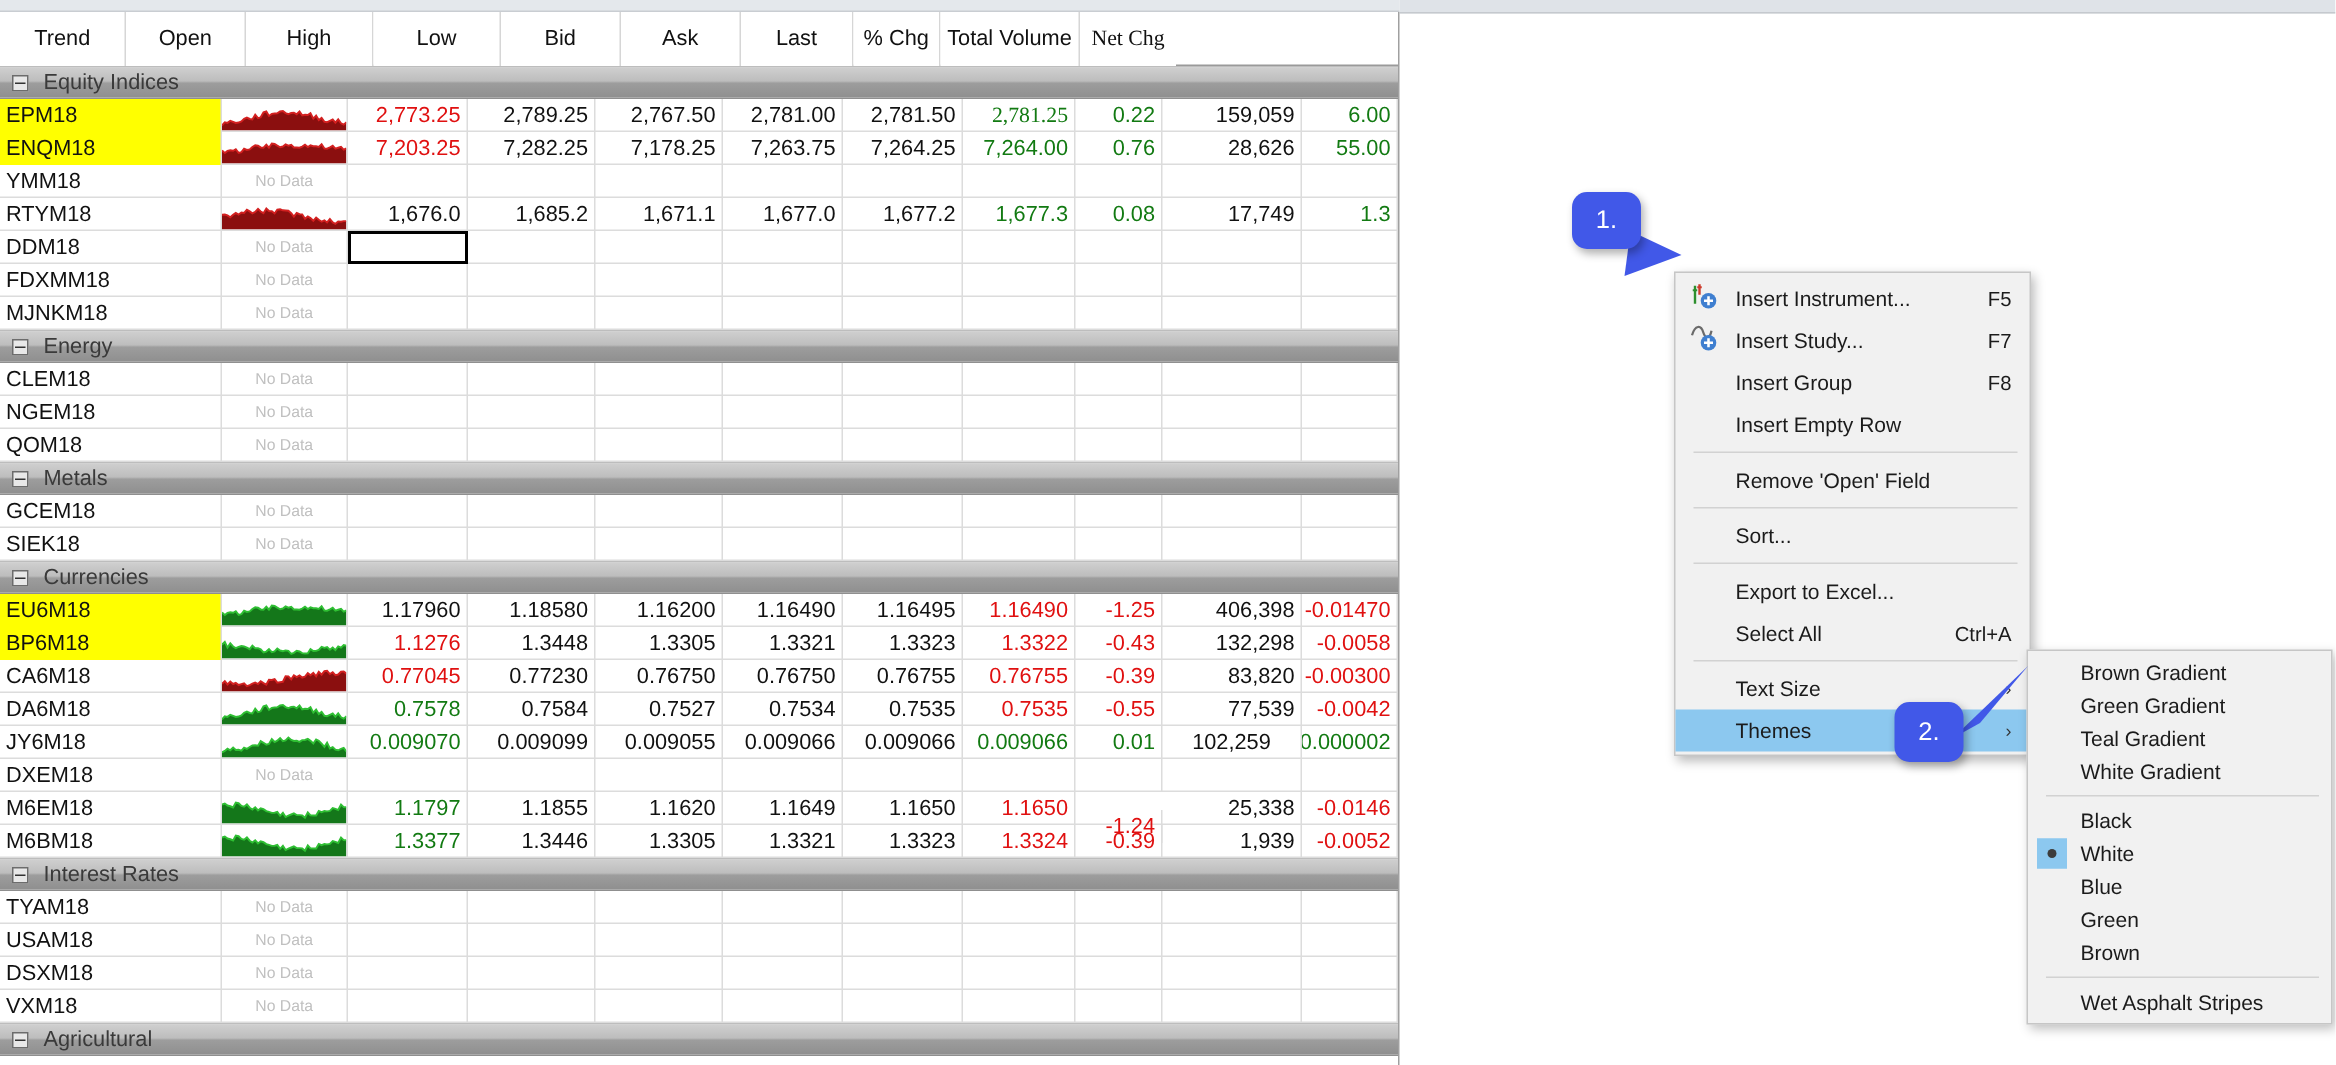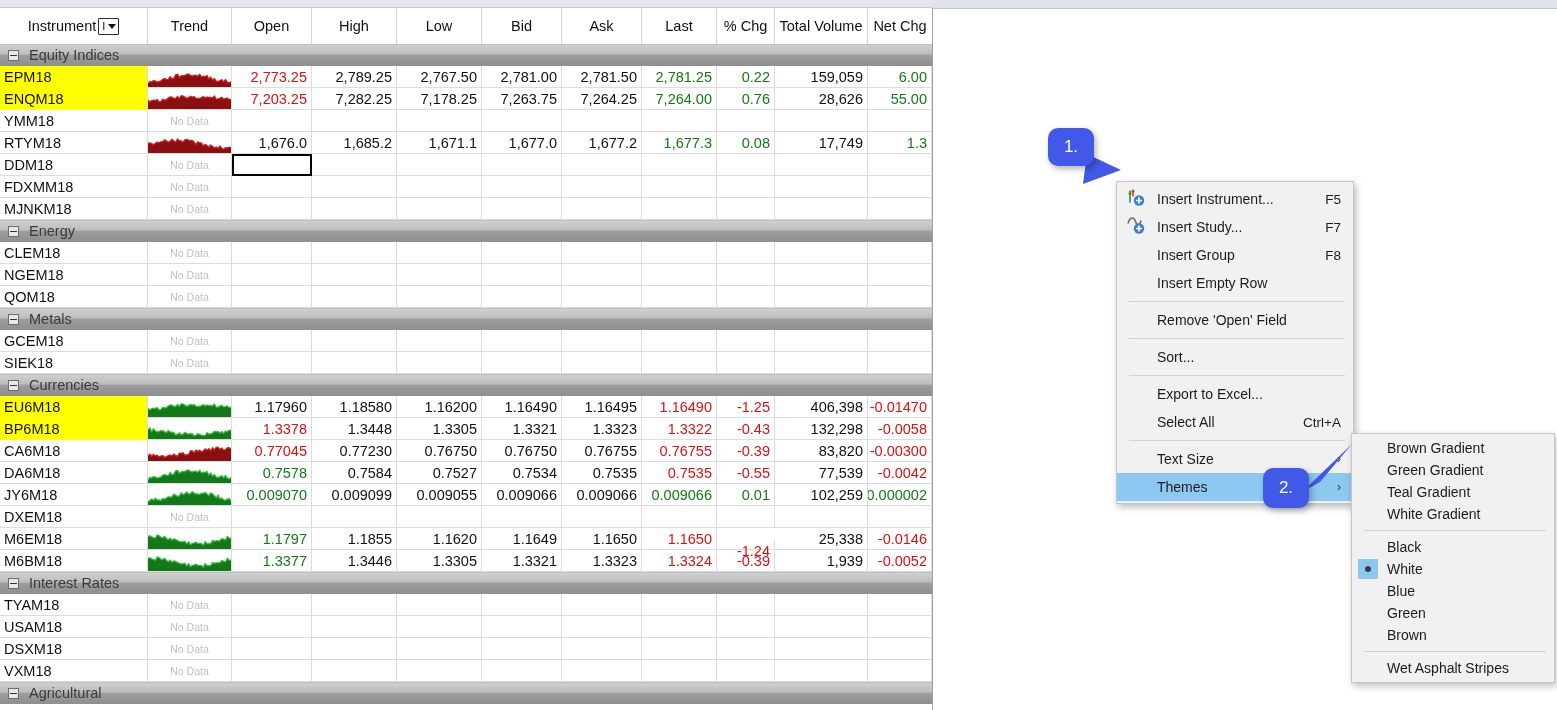--- a/index.html
+++ b/index.html
@@ -139,27 +139,20 @@
 
 <div id="root">
 
   <div class="top-strip-left"></div>
   <div class="top-strip-right">
     
   </div>
 
   <div class="grid">
     <div class="grid-header" id="grid-header">
-        <div class="hcell" style="width: 148px; flex: 0 0 148px;">
-          <span>Instrument</span>
-          <span class="filter-btn">
-            <span>I</span>
-            <span class="tri"></span>
-          </span>
-        </div>
         <div class="hcell" style="width: 84px; flex: 0 0 84px;">
           <span>Trend</span>
         </div>
         <div class="hcell" style="width: 80px; flex: 0 0 80px;">
           <span>Open</span>
         </div>
         <div class="hcell" style="width: 85px; flex: 0 0 85px;">
           <span>High</span>
         </div>
         <div class="hcell" style="width: 85px; flex: 0 0 85px;">
@@ -173,21 +166,21 @@
         </div>
         <div class="hcell" style="width: 75px; flex: 0 0 75px;">
           <span>Last</span>
         </div>
         <div class="hcell" style="width: 58px; flex: 0 0 58px;">
           <span>% Chg</span>
         </div>
         <div class="hcell" style="width: 93px; flex: 0 0 93px;">
           <span>Total Volume</span>
         </div>
-        <div class="hcell" style="width: 64px; flex: 0 0 64px;">
+        <div class="hcell" style="width: 64px; flex: 0 0 64px; font-family: Liberation Serif, serif;">
           <span>Net Chg</span>
         </div>
       </div>
     <div id="grid-body">
         <div class="group-row" style="width: 932px;">
           <span class="grp-toggle">
             <i></i>
           </span>
           <span>Equity Indices</span>
         </div>
@@ -209,21 +202,21 @@
           </div>
           <div class="cell num" style="width: 85px; flex: 0 0 85px;">
             <span>2,767.50</span>
           </div>
           <div class="cell num" style="width: 80px; flex: 0 0 80px;">
             <span>2,781.00</span>
           </div>
           <div class="cell num" style="width: 80px; flex: 0 0 80px;">
             <span>2,781.50</span>
           </div>
-          <div class="cell num txt-green" style="width: 75px; flex: 0 0 75px;">
+          <div class="cell num txt-green" style="width: 75px; flex: 0 0 75px; font-family: Liberation Serif, serif;">
             <span>2,781.25</span>
           </div>
           <div class="cell num txt-green" style="width: 58px; flex: 0 0 58px;">
             <span>0.22</span>
           </div>
           <div class="cell num" style="width: 93px; flex: 0 0 93px;">
             <span>159,059</span>
           </div>
           <div class="cell num txt-green" style="width: 64px; flex: 0 0 64px;">
             <span>6.00</span>
@@ -680,21 +673,21 @@
           <div class="cell inst hl-yellow" style="width: 148px; flex: 0 0 148px;">
             <span>BP6M18</span>
           </div>
           <div class="cell trend" style="width: 84px; flex: 0 0 84px;">
             <svg class="spark" viewBox="0 0 84 19" preserveAspectRatio="none">
               <path d="M 0,19 L 0.0,9.8 L 1.9,7.9 L 3.7,11.7 L 5.6,8.9 L 7.5,11.0 L 9.3,12.1 L 11.2,11.3 L 13.1,10.7 L 14.9,11.0 L 16.8,11.7 L 18.7,12.8 L 20.5,10.5 L 22.4,12.2 L 24.3,12.1 L 26.1,12.9 L 28.0,15.0 L 29.9,14.4 L 31.7,12.8 L 33.6,14.8 L 35.5,14.3 L 37.3,12.3 L 39.2,13.7 L 41.1,14.1 L 42.9,13.6 L 44.8,13.9 L 46.7,15.9 L 48.5,15.2 L 50.4,13.8 L 52.3,14.3 L 54.1,15.4 L 56.0,15.6 L 57.9,15.5 L 59.7,12.7 L 61.6,14.0 L 63.5,13.9 L 65.3,13.2 L 67.2,11.2 L 69.1,11.9 L 70.9,11.4 L 72.8,13.2 L 74.7,11.7 L 76.5,13.4 L 78.4,11.0 L 80.3,11.8 L 82.1,10.1 L 84.0,10.5 L 84,19 Z" fill="#14771a"></path>
               <path d="M 0.0,9.8 L 1.9,7.9 L 3.7,11.7 L 5.6,8.9 L 7.5,11.0 L 9.3,12.1 L 11.2,11.3 L 13.1,10.7 L 14.9,11.0 L 16.8,11.7 L 18.7,12.8 L 20.5,10.5 L 22.4,12.2 L 24.3,12.1 L 26.1,12.9 L 28.0,15.0 L 29.9,14.4 L 31.7,12.8 L 33.6,14.8 L 35.5,14.3 L 37.3,12.3 L 39.2,13.7 L 41.1,14.1 L 42.9,13.6 L 44.8,13.9 L 46.7,15.9 L 48.5,15.2 L 50.4,13.8 L 52.3,14.3 L 54.1,15.4 L 56.0,15.6 L 57.9,15.5 L 59.7,12.7 L 61.6,14.0 L 63.5,13.9 L 65.3,13.2 L 67.2,11.2 L 69.1,11.9 L 70.9,11.4 L 72.8,13.2 L 74.7,11.7 L 76.5,13.4 L 78.4,11.0 L 80.3,11.8 L 82.1,10.1 L 84.0,10.5" fill="none" stroke="#2fbf33" stroke-width="1.3"></path>
             </svg>
           </div>
           <div class="cell num txt-red" style="width: 80px; flex: 0 0 80px;">
-            <span>1.3378</span>
+            <span>1.1276</span>
           </div>
           <div class="cell num" style="width: 85px; flex: 0 0 85px;">
             <span>1.3448</span>
           </div>
           <div class="cell num" style="width: 85px; flex: 0 0 85px;">
             <span>1.3305</span>
           </div>
           <div class="cell num" style="width: 80px; flex: 0 0 80px;">
             <span>1.3321</span>
           </div>
@@ -814,21 +807,21 @@
           </div>
           <div class="cell num" style="width: 80px; flex: 0 0 80px;">
             <span>0.009066</span>
           </div>
           <div class="cell num txt-green" style="width: 75px; flex: 0 0 75px;">
             <span>0.009066</span>
           </div>
           <div class="cell num txt-green" style="width: 58px; flex: 0 0 58px;">
             <span>0.01</span>
           </div>
-          <div class="cell num" style="width: 93px; flex: 0 0 93px;">
+          <div class="cell num" style="width: 93px; flex: 0 0 93px; justify-content: center;">
             <span>102,259</span>
           </div>
           <div class="cell num txt-green" style="width: 64px; flex: 0 0 64px;">
             <span>0.000002</span>
           </div>
         </div>
         <div class="row">
           <div class="cell inst" style="width: 148px; flex: 0 0 148px;">
             <span>DXEM18</span>
           </div>

